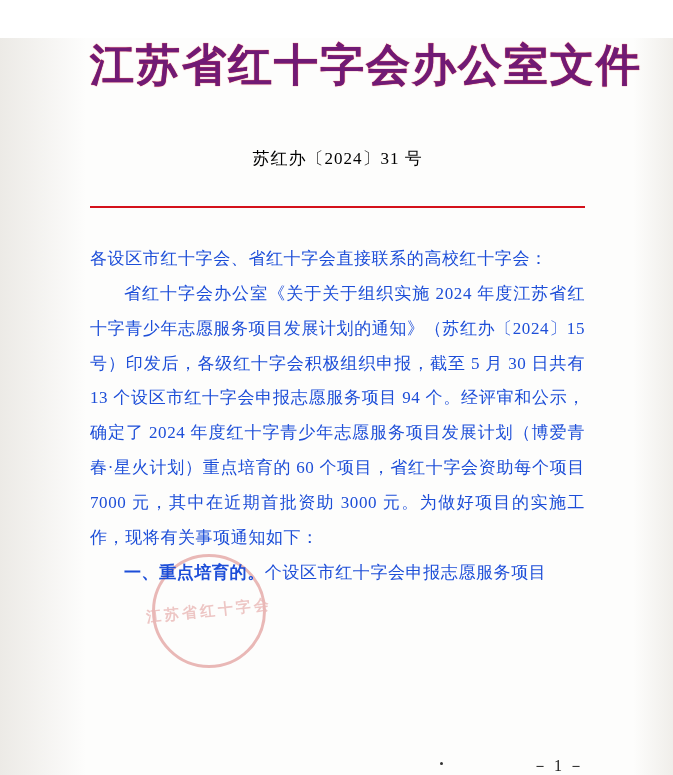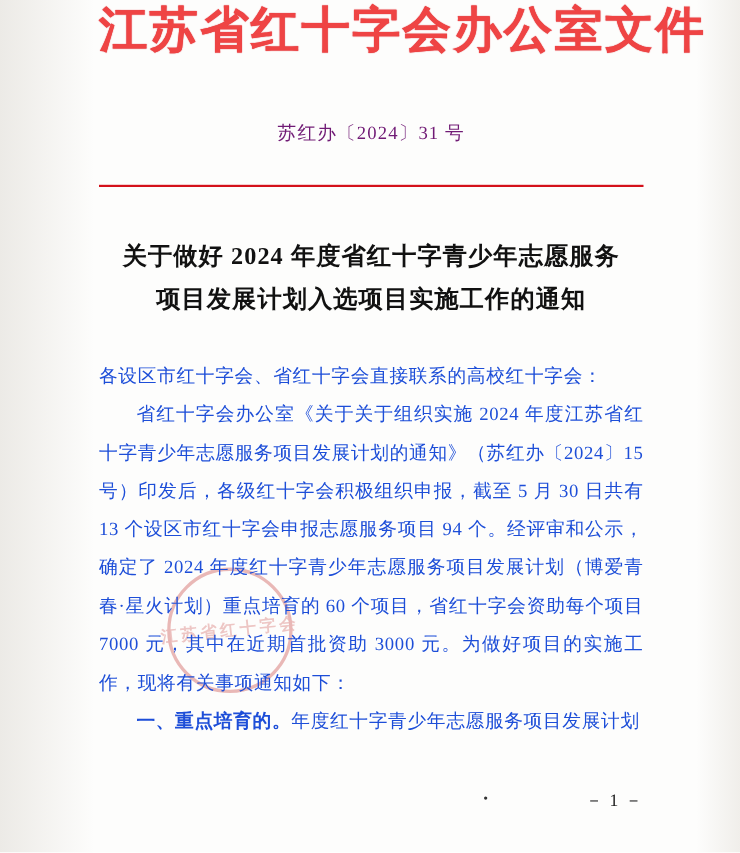--- a/index.html
+++ b/index.html
@@ -38,37 +38,38 @@
     background: linear-gradient(to left, #f0eeea 0%, #fdfdfc 100%);
     pointer-events: none;
   }
   .content {
     position: relative;
     z-index: 2;
     padding: 0 88px 0 90px;
   }
 
   .masthead {
+    margin-top: 38px;
     text-align: center;
-    color: #ef4444;
+    color: #701a75;
     font-family: "Liberation Serif", "DejaVu Serif", serif;
     font-weight: bold;
     font-size: 44px;
     letter-spacing: 2px;
     line-height: 1.25;
     text-shadow: 0 0 1px #d4111b;
     white-space: nowrap;
   }
 
   .docnum {
     margin-top: 54px;
     text-align: center;
     font-size: 17px;
     letter-spacing: 1px;
-    color: #701a75;
+    color: #000000;
   }
 
   .redrule {
     margin-top: 36px;
     height: 2px;
     background: #d4111b;
   }
 
   .title {
     margin-top: 44px;
@@ -162,29 +163,25 @@
   </div>
 
   <div class="content">
 
     <div class="masthead">江苏省红十字会办公室文件</div>
 
     <div class="docnum">苏红办〔2024〕31 号</div>
 
     <div class="redrule"></div>
 
-    <div class="title">
-      <span class="line">关于做好 2024 年度省红十字青少年志愿服务</span>
-      <span class="line">项目发展计划入选项目实施工作的通知</span>
-    </div>
 
     <div class="body-text">
       <p>各设区市红十字会、省红十字会直接联系的高校红十字会：</p>
       <p class="indent">省红十字会办公室《关于关于组织实施 2024 年度江苏省红十字青少年志愿服务项目发展计划的通知》（苏红办〔2024〕15 号）印发后，各级红十字会积极组织申报，截至 5 月 30 日共有 13 个设区市红十字会申报志愿服务项目 94 个。经评审和公示，确定了 2024 年度红十字青少年志愿服务项目发展计划（博爱青春·星火计划）重点培育的 60 个项目，省红十字会资助每个项目 7000 元，其中在近期首批资助 3000 元。为做好项目的实施工作，现将有关事项通知如下：</p>
-      <p class="indent"><b>一、重点培育的。</b><span>年度红十字青少年志愿服务项目发展计划</span></p>
+      <p class="indent"><b>一、重点培育的。</b><span>个设区市红十字会申报志愿服务项目</span></p>
     </div>
 
   </div>
 
   <div class="footer">
     <span class="footer-dot"></span>
     <span class="page-number">－ 1 －</span>
   </div>
 
 </div>

